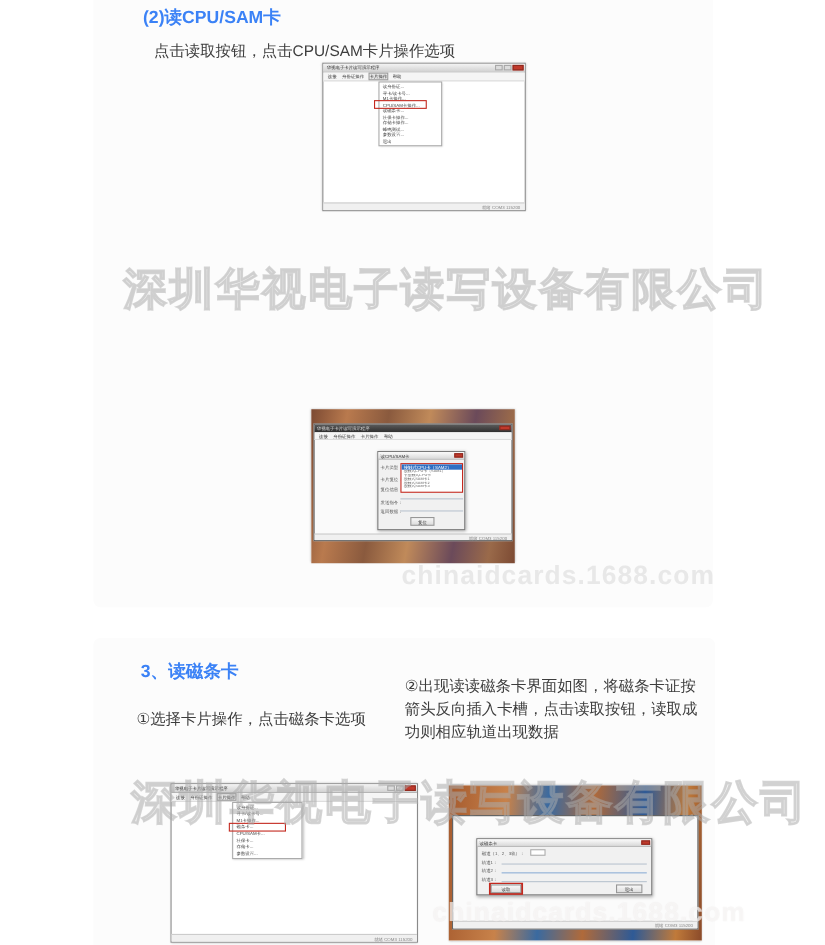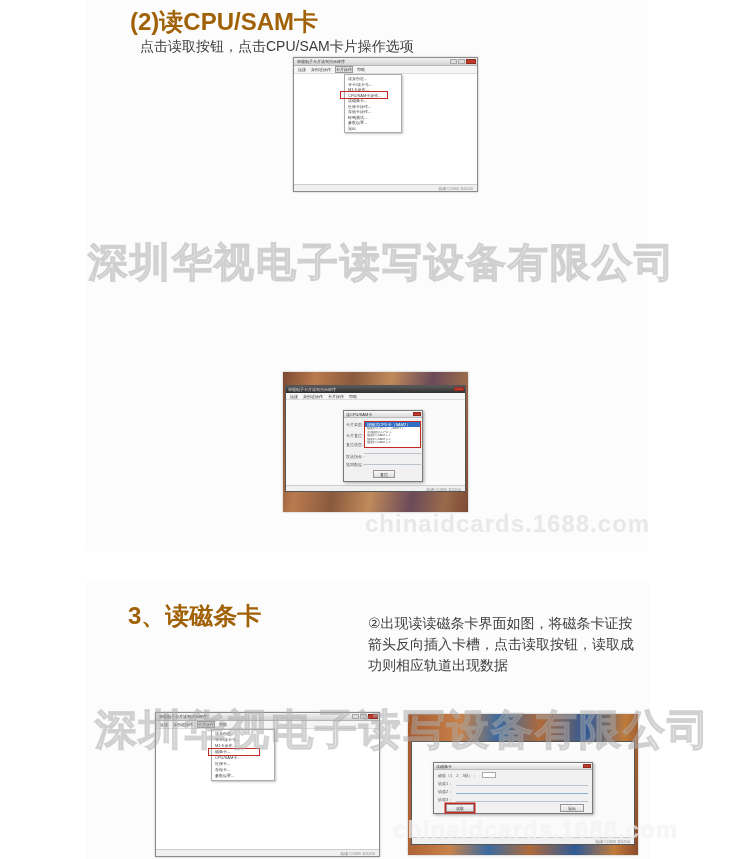--- a/index.html
+++ b/index.html
@@ -7,27 +7,27 @@
   body { font-family: "Liberation Sans", "DejaVu Sans", sans-serif; }
   #page { position:relative; width:750px; height:859px; background:#ffffff; overflow:hidden; }
 
   .card { position:absolute; background:#fcfcfc; }
   #card1 { left:85px; top:0; width:563px; height:552px; border-radius:0 0 6px 6px; }
   #card2 { left:85px; top:580px; width:565px; height:279px; border-radius:6px 6px 0 0; }
 
   #top-strip { position:absolute; left:285px; top:0; width:355px; height:7px;
     background:linear-gradient(to bottom, rgba(140,205,195,.38), rgba(140,205,195,0)); }
 
-  .h-blue { position:absolute; color:#a16207; font-weight:bold; font-size:24px; white-space:nowrap; }
+  .h-blue { position:absolute; color:#3b82f6; font-weight:bold; font-size:16px; white-space:nowrap; }
   .body-text { position:absolute; color:#3d3d3d; font-size:14px; line-height:21px; }
 
   
   .wm-company { position:absolute; z-index:6; pointer-events:none; white-space:nowrap;
     font-size:40px; font-weight:bold; letter-spacing:2px;
-    color:rgba(170,170,170,0.14); -webkit-text-stroke:1.2px rgba(172,172,172,0.48); }
+    color:rgba(170,170,170,0.14);margin-left:24px; -webkit-text-stroke:1.2px rgba(172,172,172,0.48); }
   .wm-site { position:absolute; z-index:7; pointer-events:none; white-space:nowrap;
     font-weight:bold; letter-spacing:1px; }
   #wm-site-1 { left:365px; top:510px; font-size:24px; color:rgba(195,195,195,0.35); }
   #wm-site-2 { left:393px; top:816px; font-size:24px; color:rgba(255,255,255,0.58);
     text-shadow:0 0 1px rgba(200,190,185,0.35); }
 
   
   .shot { position:absolute; background:#ffffff; border:1px solid #8a8a8a; box-shadow:0 0 2px rgba(0,0,0,.25); z-index:1; }
   .titlebar { position:relative; height:8px; background:linear-gradient(#f3f3f3,#d2d2d2); border-bottom:1px solid #b5b5b5; }
   .titlebar .title-text { position:absolute; left:3px; top:1px; font-size:4px; color:#333; white-space:nowrap; }
@@ -150,20 +150,21 @@
       </div>
       <div class="u-line" style="left:20px; top:42px; width:57px;"></div>
       <div class="u-line" style="left:20px; top:53px; width:57px;"></div>
       <div class="mini-btn" style="left:29px; top:59px; width:22px; height:8px; line-height:7px;">复位</div>
     </div>
   </div>
 
   <div class="wm-site" id="wm-site-1">chinaidcards.1688.com</div>
 
   <div class="h-blue" style="left:128px; top:600px;">3、读磁条卡</div>
+  <div class="body-text" style="left:124px; top:643px; width:250px;">①选择卡片操作，点击磁条卡选项</div>
   <div class="body-text" style="left:368px; top:613px; width:278px;">②出现读读磁条卡界面如图，将磁条卡证按箭头反向插入卡槽，点击读取按钮，读取成功则相应轨道出现数据</div>
 
   <div class="wm-company" style="left:95px; top:702px; font-size:42px;">深圳华视电子读写设备有限公司</div>
 
   <div class="shot" style="left:155px; top:712px; width:225px; height:145px;">
     <div class="titlebar">
       <span class="title-text">华视电子卡片读写演示程序</span>
       <span class="win-btns">
         <span class="btn-min"></span>
         <span class="btn-max"></span>

